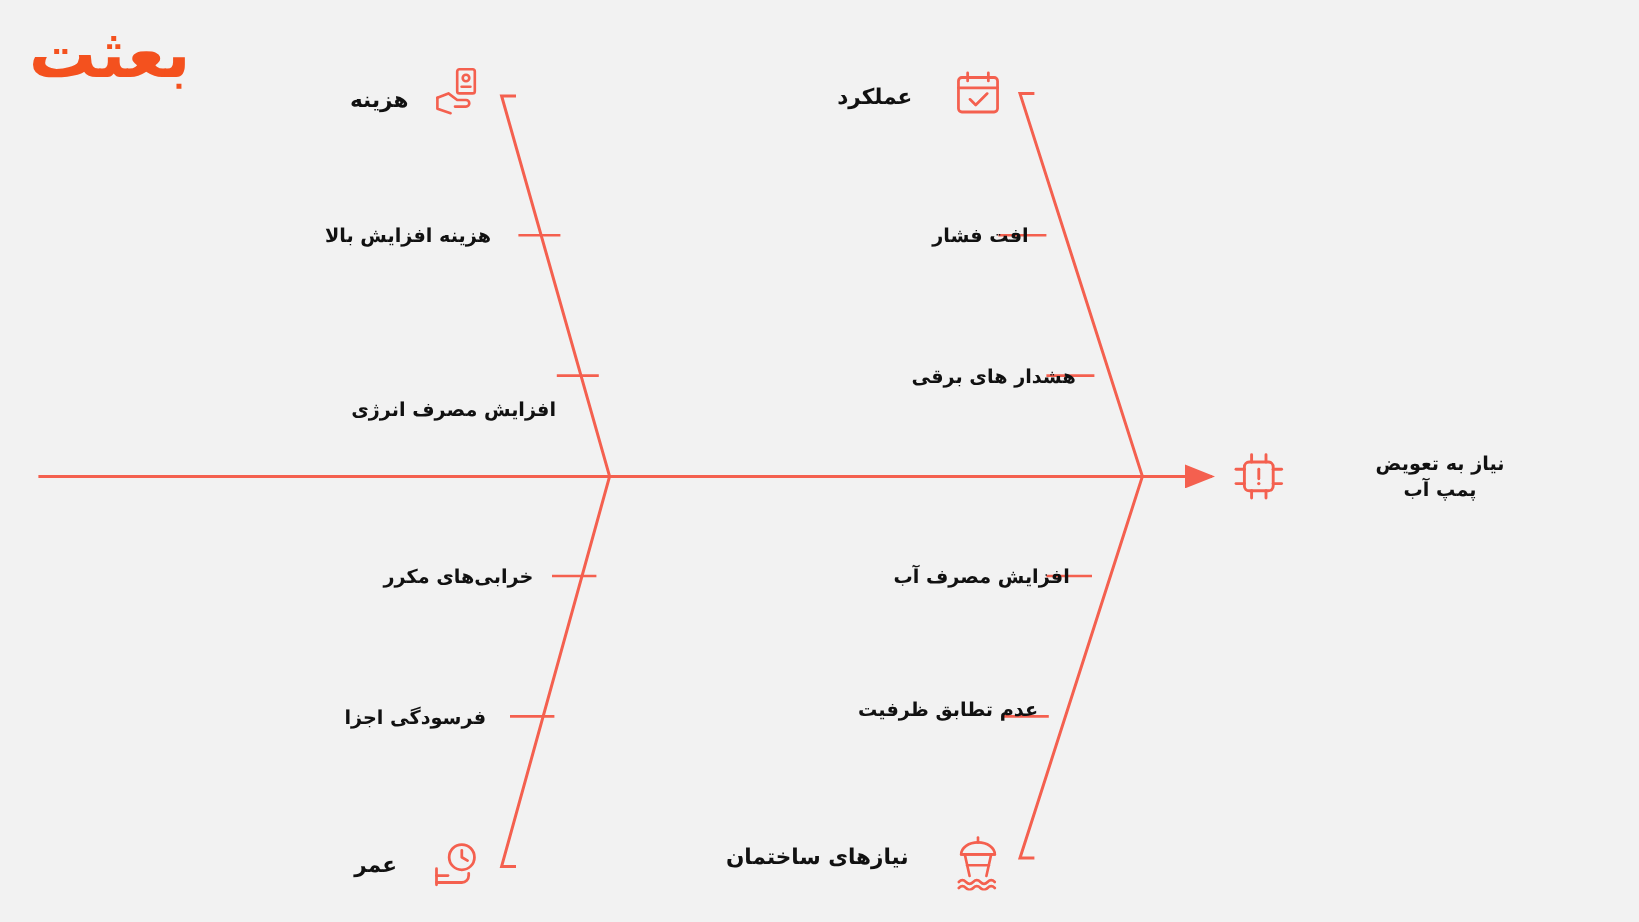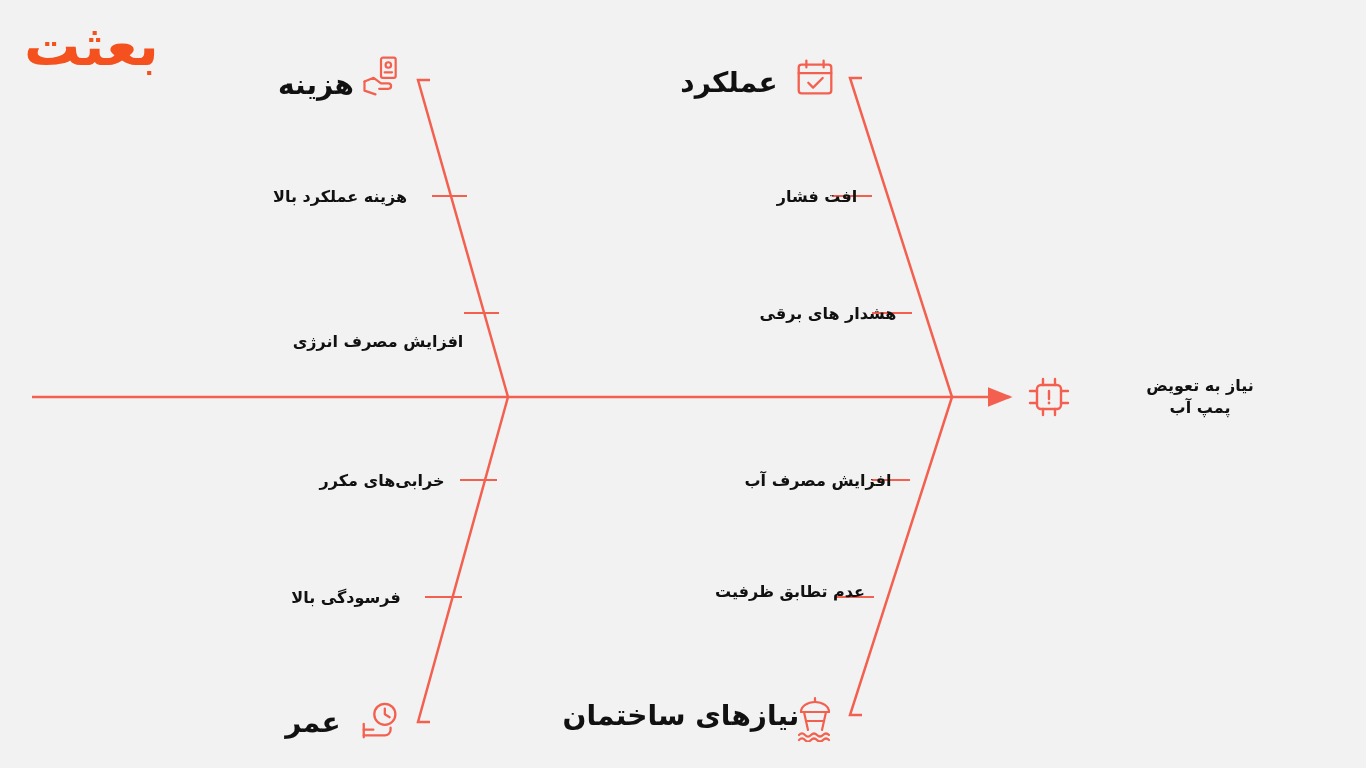--- a/index.html
+++ b/index.html
@@ -29,21 +29,21 @@
   .lbl {
     position: absolute;
     white-space: nowrap;
     color: #111111;
     font-weight: 700;
     transform: translate(-50%, -50%);
     text-align: center;
     line-height: 1.25;
   }
   .cat-label {
-    font-size: 28px;
+    font-size: 18px;
   }
   .cause-label {
     font-size: 16px;
     font-weight: 700;
   }
   .effect-label {
     font-size: 16px;
     font-weight: 700;
     line-height: 1.35;
   }
@@ -157,28 +157,28 @@
 
 <div class="layer">
 
   <div class="brand">بعثت</div>
 
   <div class="lbl cat-label" style="left:316px; top:84px;">هزینه</div>
   <div class="lbl cat-label" style="left:729px; top:82px;">عملکرد</div>
   <div class="lbl cat-label" style="left:313px; top:722px;">عمر</div>
   <div class="lbl cat-label" style="left:681px; top:715px;">نیازهای ساختمان</div>
 
-  <div class="lbl cause-label" style="left:340px; top:197px;">هزینه عملکرد بالا</div>
+  <div class="lbl cause-label" style="left:340px; top:197px;">هزینه افزایش بالا</div>
   <div class="lbl cause-label" style="left:378px; top:314px;margin-top:28px;">افزایش مصرف انرژی</div>
 
   <div class="lbl cause-label" style="left:817px; top:197px;">افت فشار</div>
   <div class="lbl cause-label" style="left:828px; top:314px;">هشدار های برقی</div>
 
   <div class="lbl cause-label" style="left:382px; top:481px;">خرابی‌های مکرر</div>
-  <div class="lbl cause-label" style="left:346px; top:598px;">فرسودگی بالا</div>
+  <div class="lbl cause-label" style="left:346px; top:598px;">فرسودگی اجزا</div>
 
   <div class="lbl cause-label" style="left:818px; top:481px;">افزایش مصرف آب</div>
   <div class="lbl cause-label" style="left:790px; top:592px;">عدم تطابق ظرفیت</div>
 
   <div class="lbl effect-label" style="left:1200px; top:397px;">
     <div>نیاز به تعویض</div>
     <div>پمپ آب</div>
   </div>
 
 </div>

